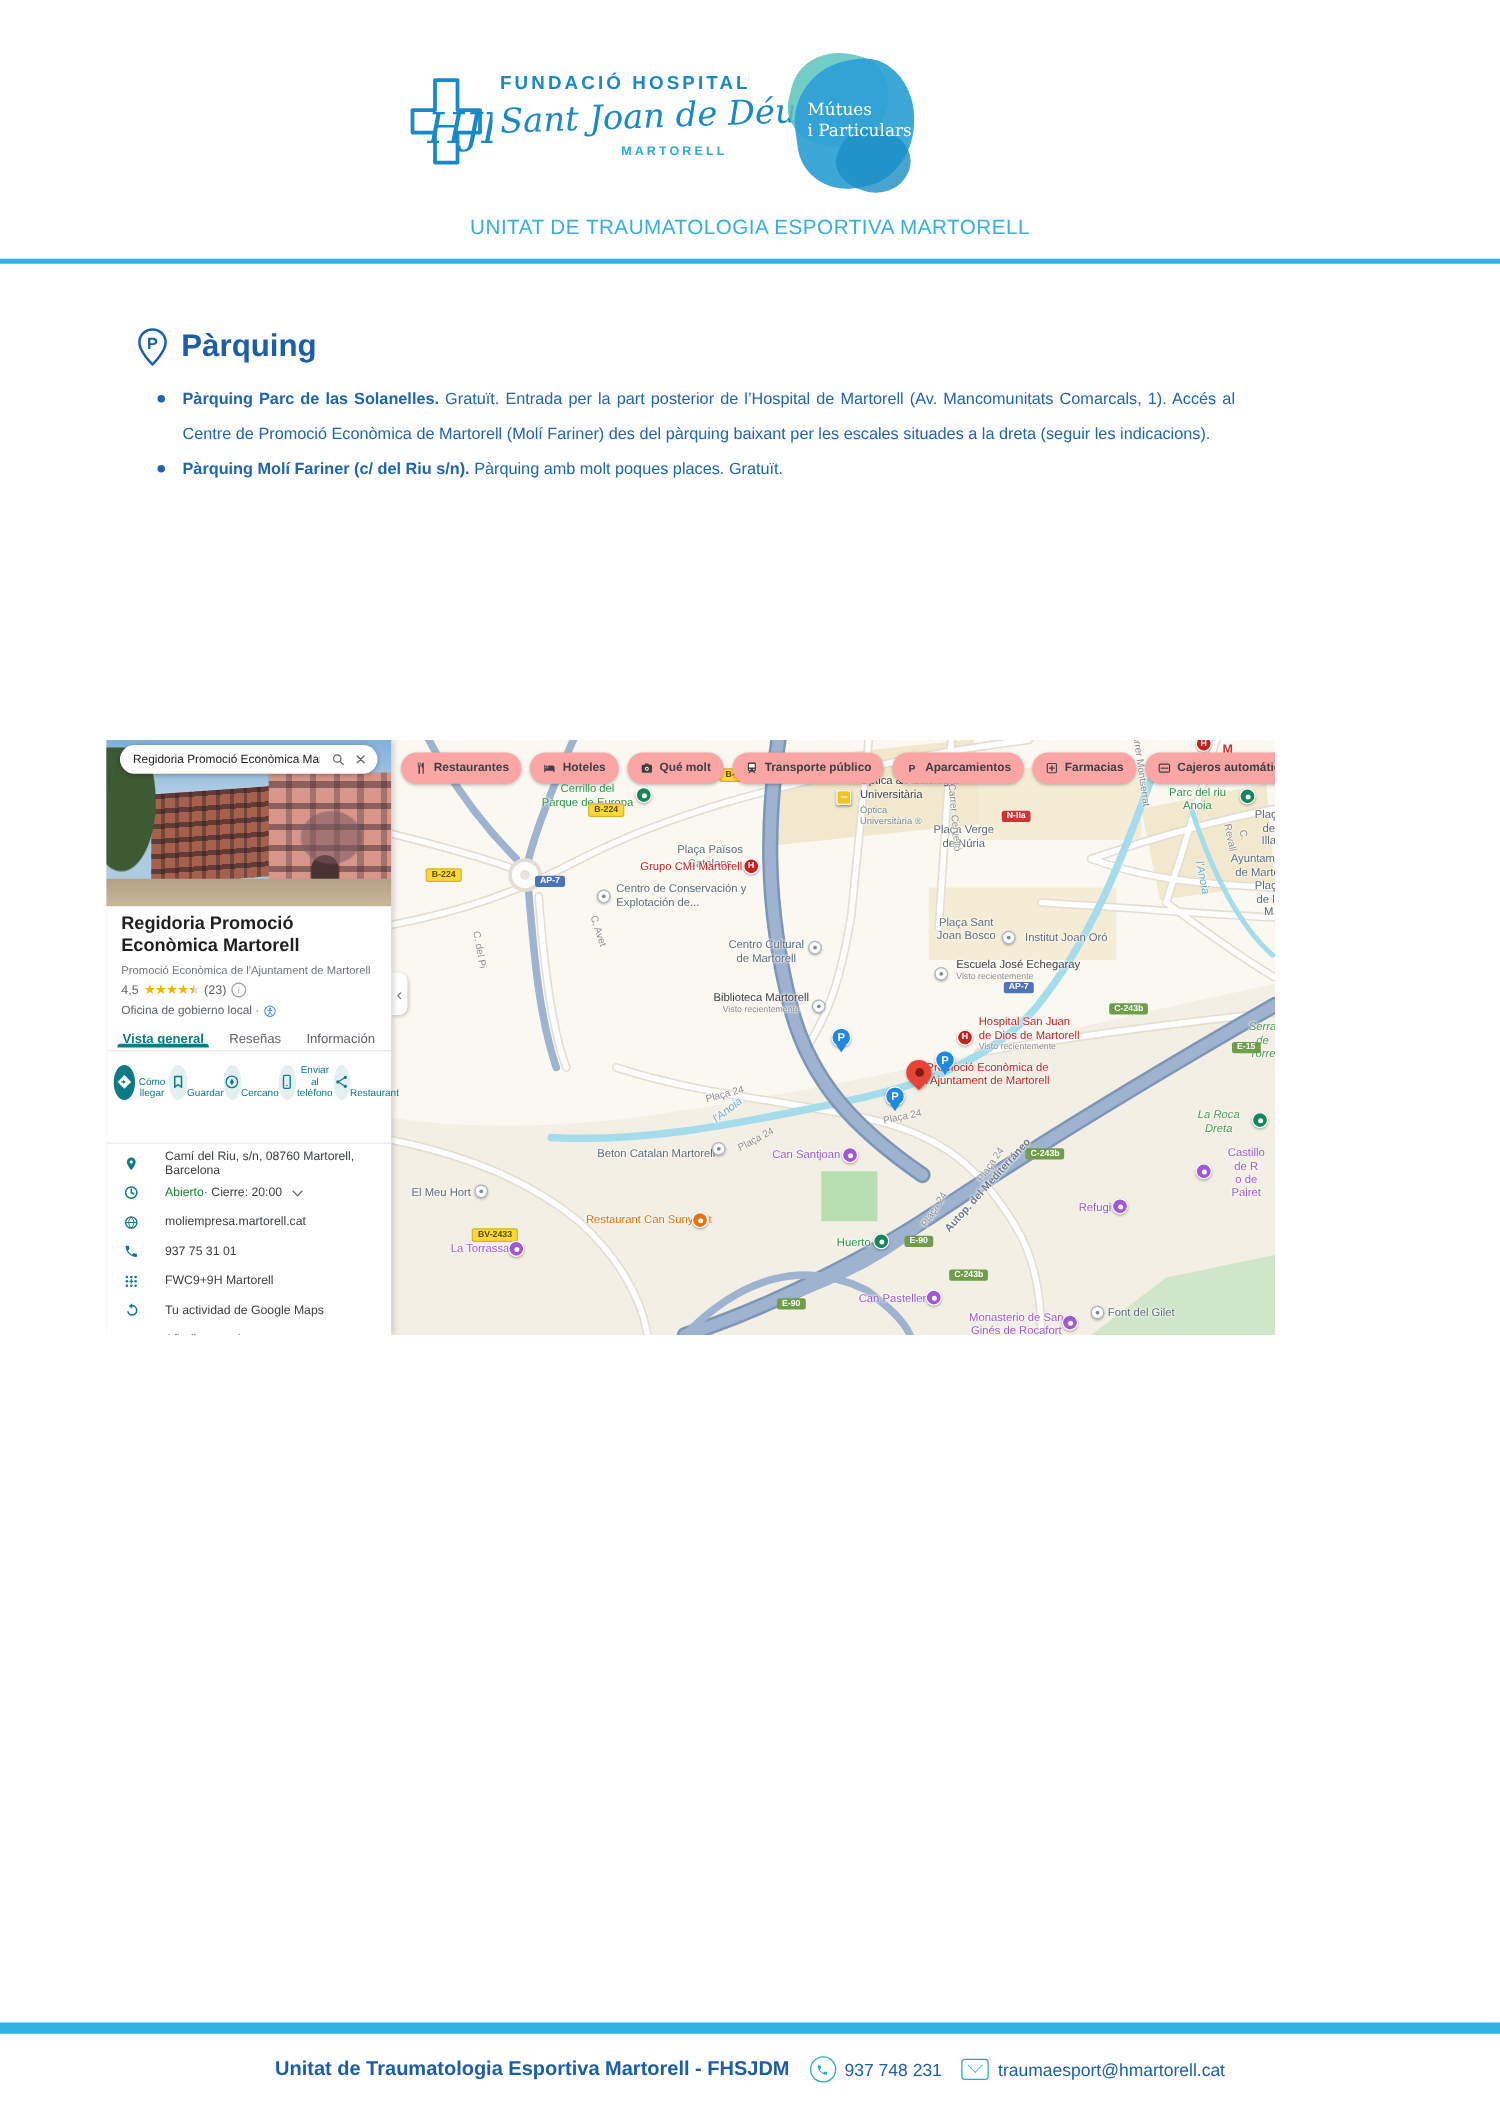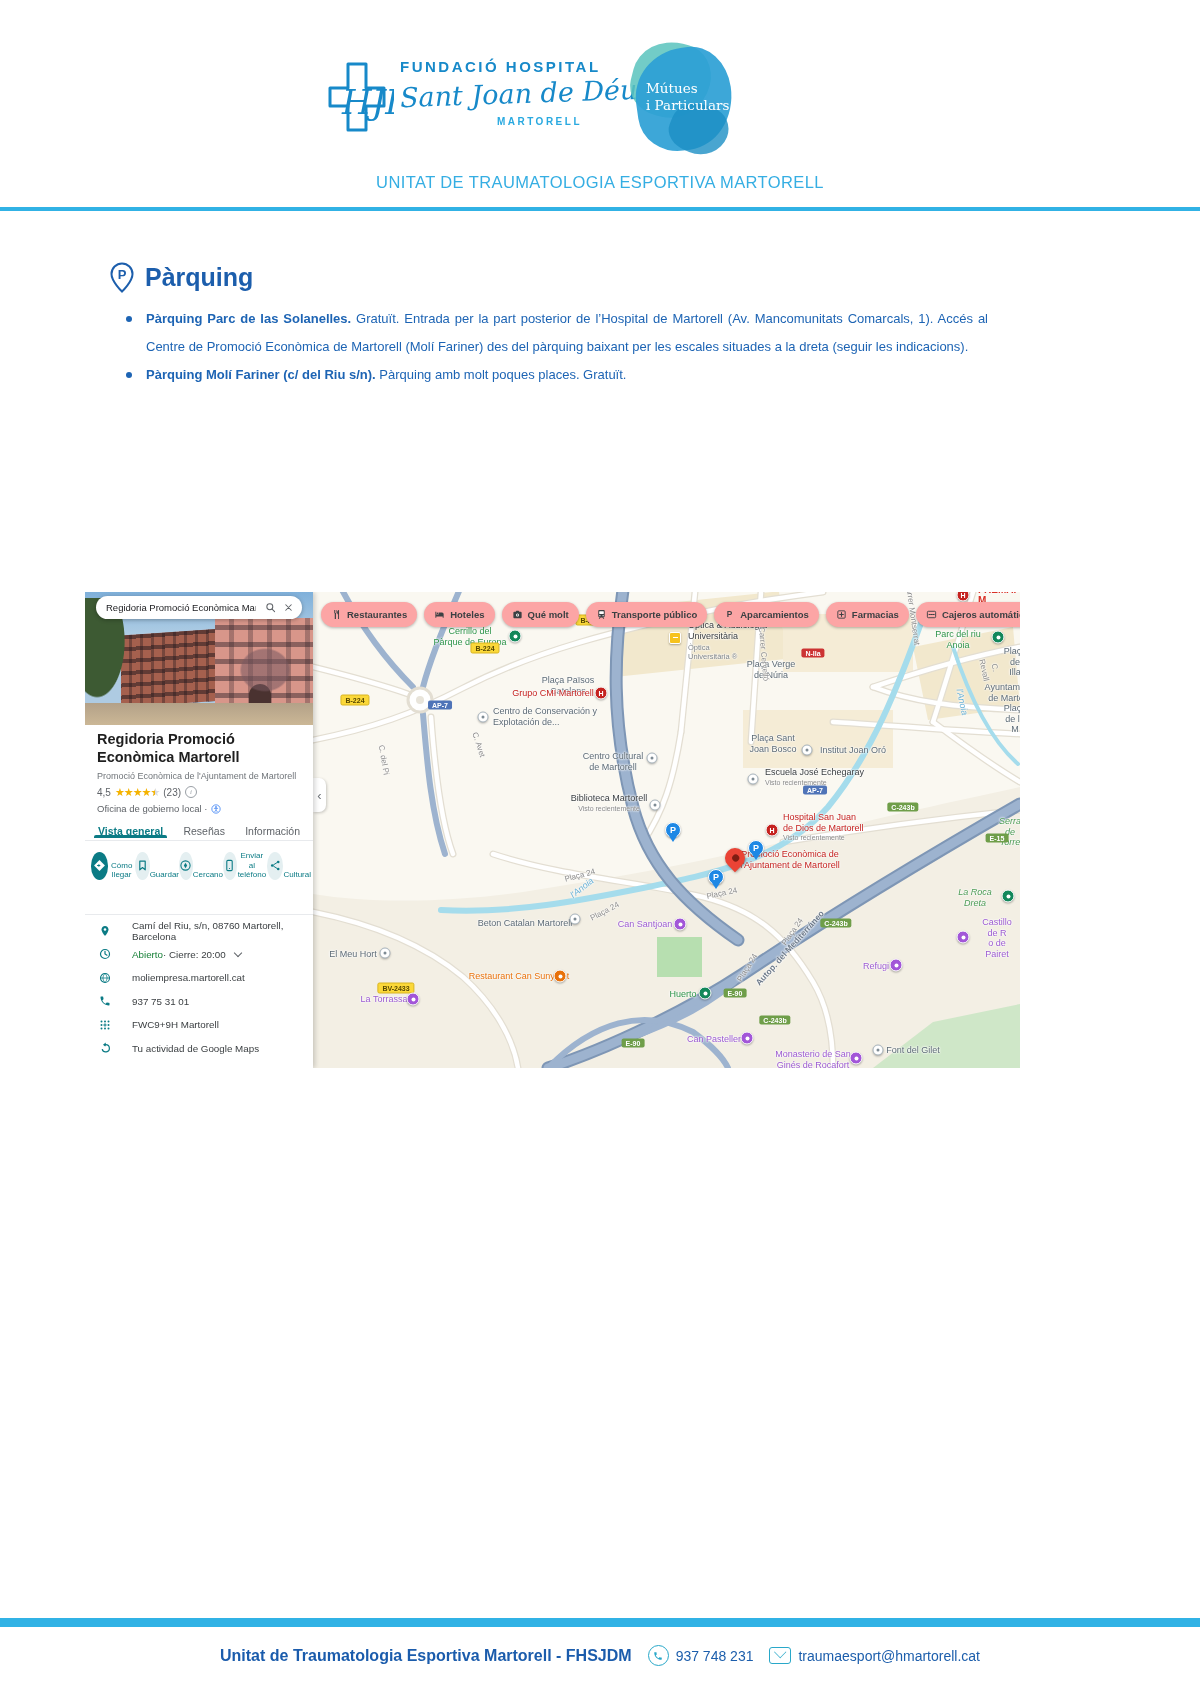--- a/index.html
+++ b/index.html
@@ -620,21 +620,21 @@
               </svg>
             </div>
             <div class="alabel">Enviar al teléfono</div>
           </div>
           <div class="action">
             <div class="circle">
               <svg>
                 <use href="#i-share"></use>
               </svg>
             </div>
-            <div class="alabel">Cultural</div>
+            <div class="alabel">Restaurant</div>
           </div>
         </div>
       <div class="details" id="details">
           <div class="drow">
             <svg>
               <use href="#i-pin"></use>
             </svg>
             <span>Camí del Riu, s/n, 08760 Martorell, Barcelona</span>
           </div>
           <div class="drow">

